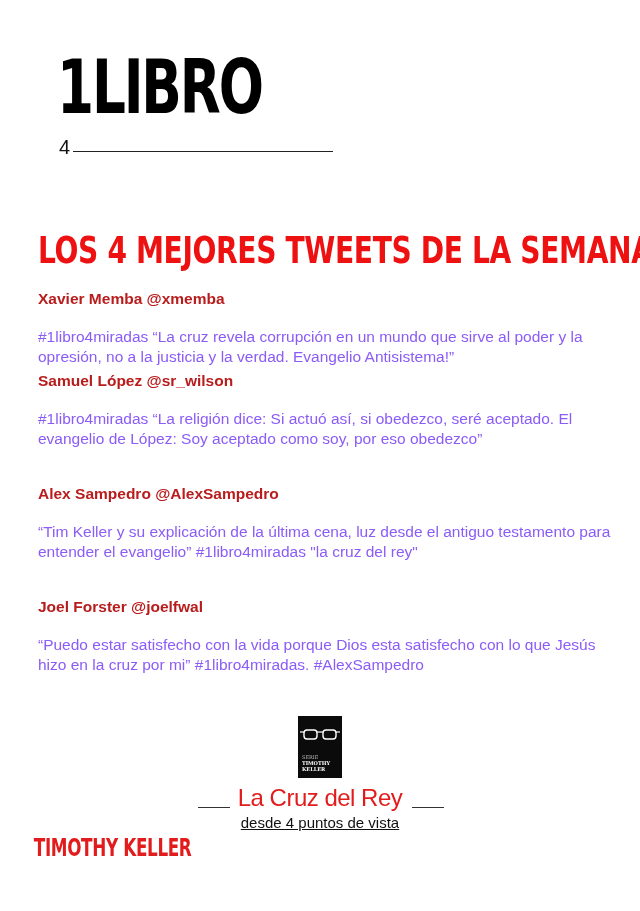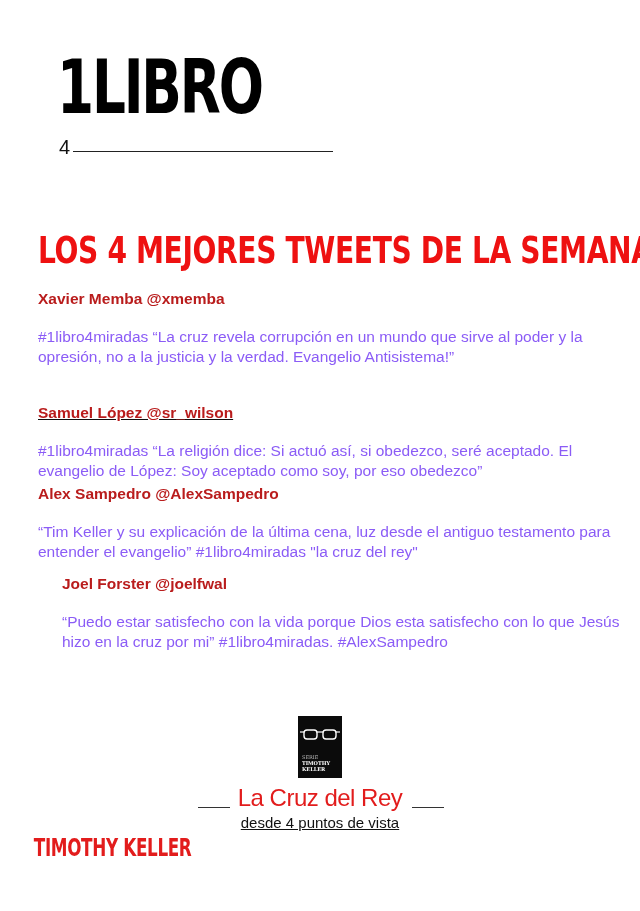--- a/index.html
+++ b/index.html
@@ -42,29 +42,29 @@
   </div>
 </div>
 
 <div class="heading">LOS 4 MEJORES TWEETS DE LA SEMANA</div>
 
 <div class="tweets">
   <div class="tweet" style="top:0px;">
     <p class="tweet-author">Xavier Memba @xmemba</p>
     <p class="tweet-body">#1libro4miradas “La cruz revela corrupción en un mundo que sirve al poder y la opresión, no a la justicia y la verdad. Evangelio Antisistema!”</p>
   </div>
-  <div class="tweet" style="top:114px;text-decoration:underline;">
+  <div class="tweet" style="top:82px;">
     <p class="tweet-author">Samuel López @sr_wilson</p>
     <p class="tweet-body">#1libro4miradas “La religión dice: Si actuó así, si obedezco, seré aceptado. El evangelio de López: Soy aceptado como soy, por eso obedezco”</p>
   </div>
   <div class="tweet" style="top:195px;">
     <p class="tweet-author">Alex Sampedro @AlexSampedro</p>
     <p class="tweet-body">“Tim Keller y su explicación de la última cena, luz desde el antiguo testamento para entender el evangelio” #1libro4miradas "la cruz del rey"</p>
   </div>
-  <div class="tweet" style="top:285px;margin-left:24px;">
+  <div class="tweet" style="top:308px;">
     <p class="tweet-author">Joel Forster @joelfwal</p>
     <p class="tweet-body">“Puedo estar satisfecho con la vida porque Dios esta satisfecho con lo que Jesús hizo en la cruz por mi” #1libro4miradas. #AlexSampedro</p>
   </div>
 </div>
 
 <div class="footer">
   <div class="badge">
     <svg width="40" height="14" viewBox="0 0 40 14">
       <line x1="0" y1="4" x2="4" y2="4" stroke="#fff" stroke-width="1.2"></line>
       <rect x="4" y="2" width="13" height="9" rx="3" fill="none" stroke="#fff" stroke-width="1.4"></rect>

